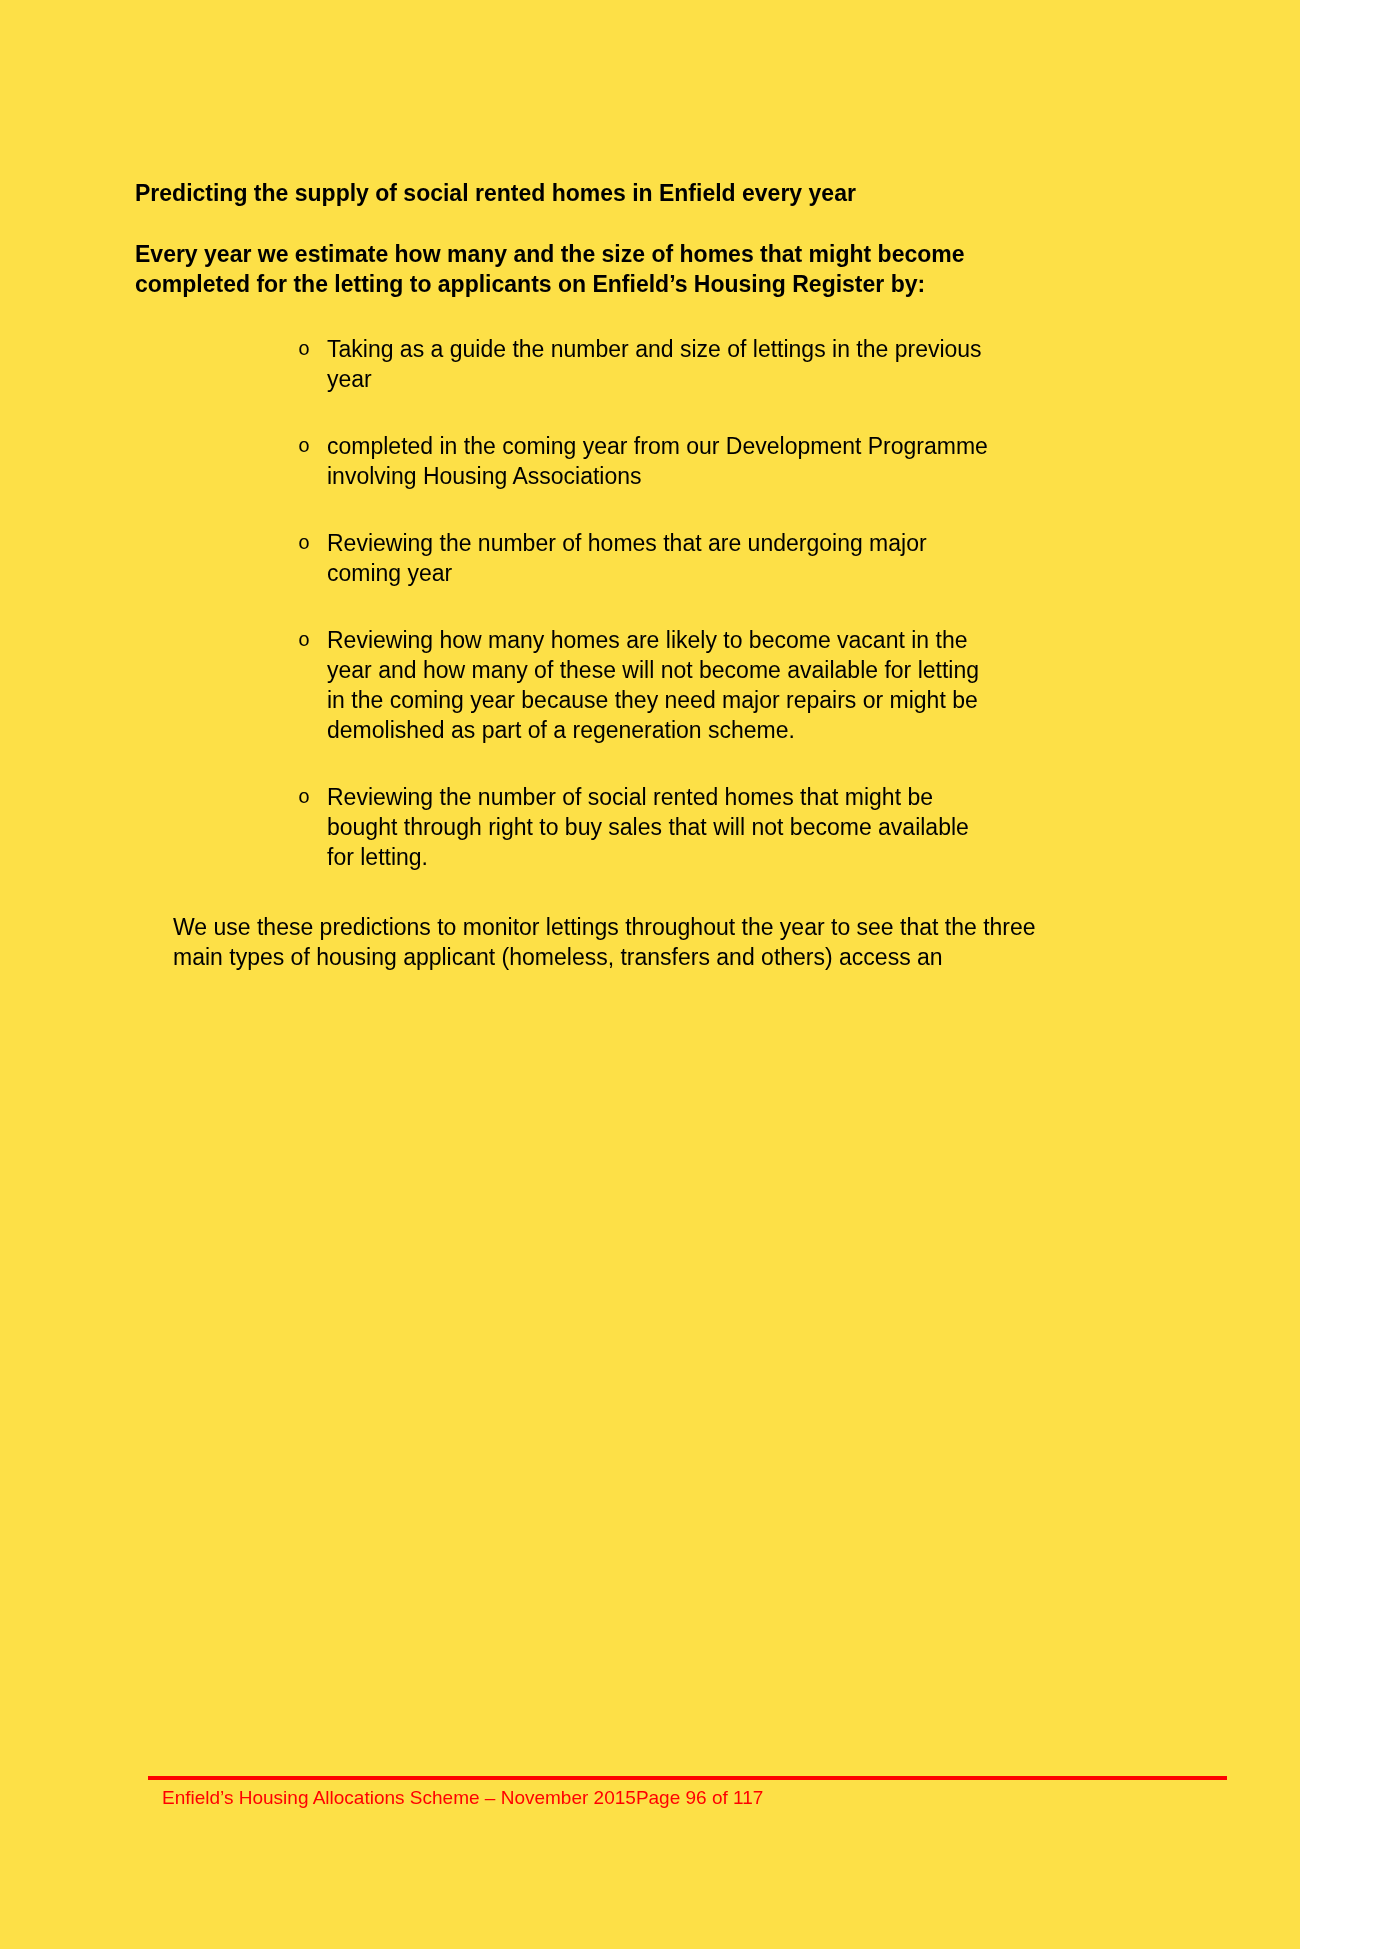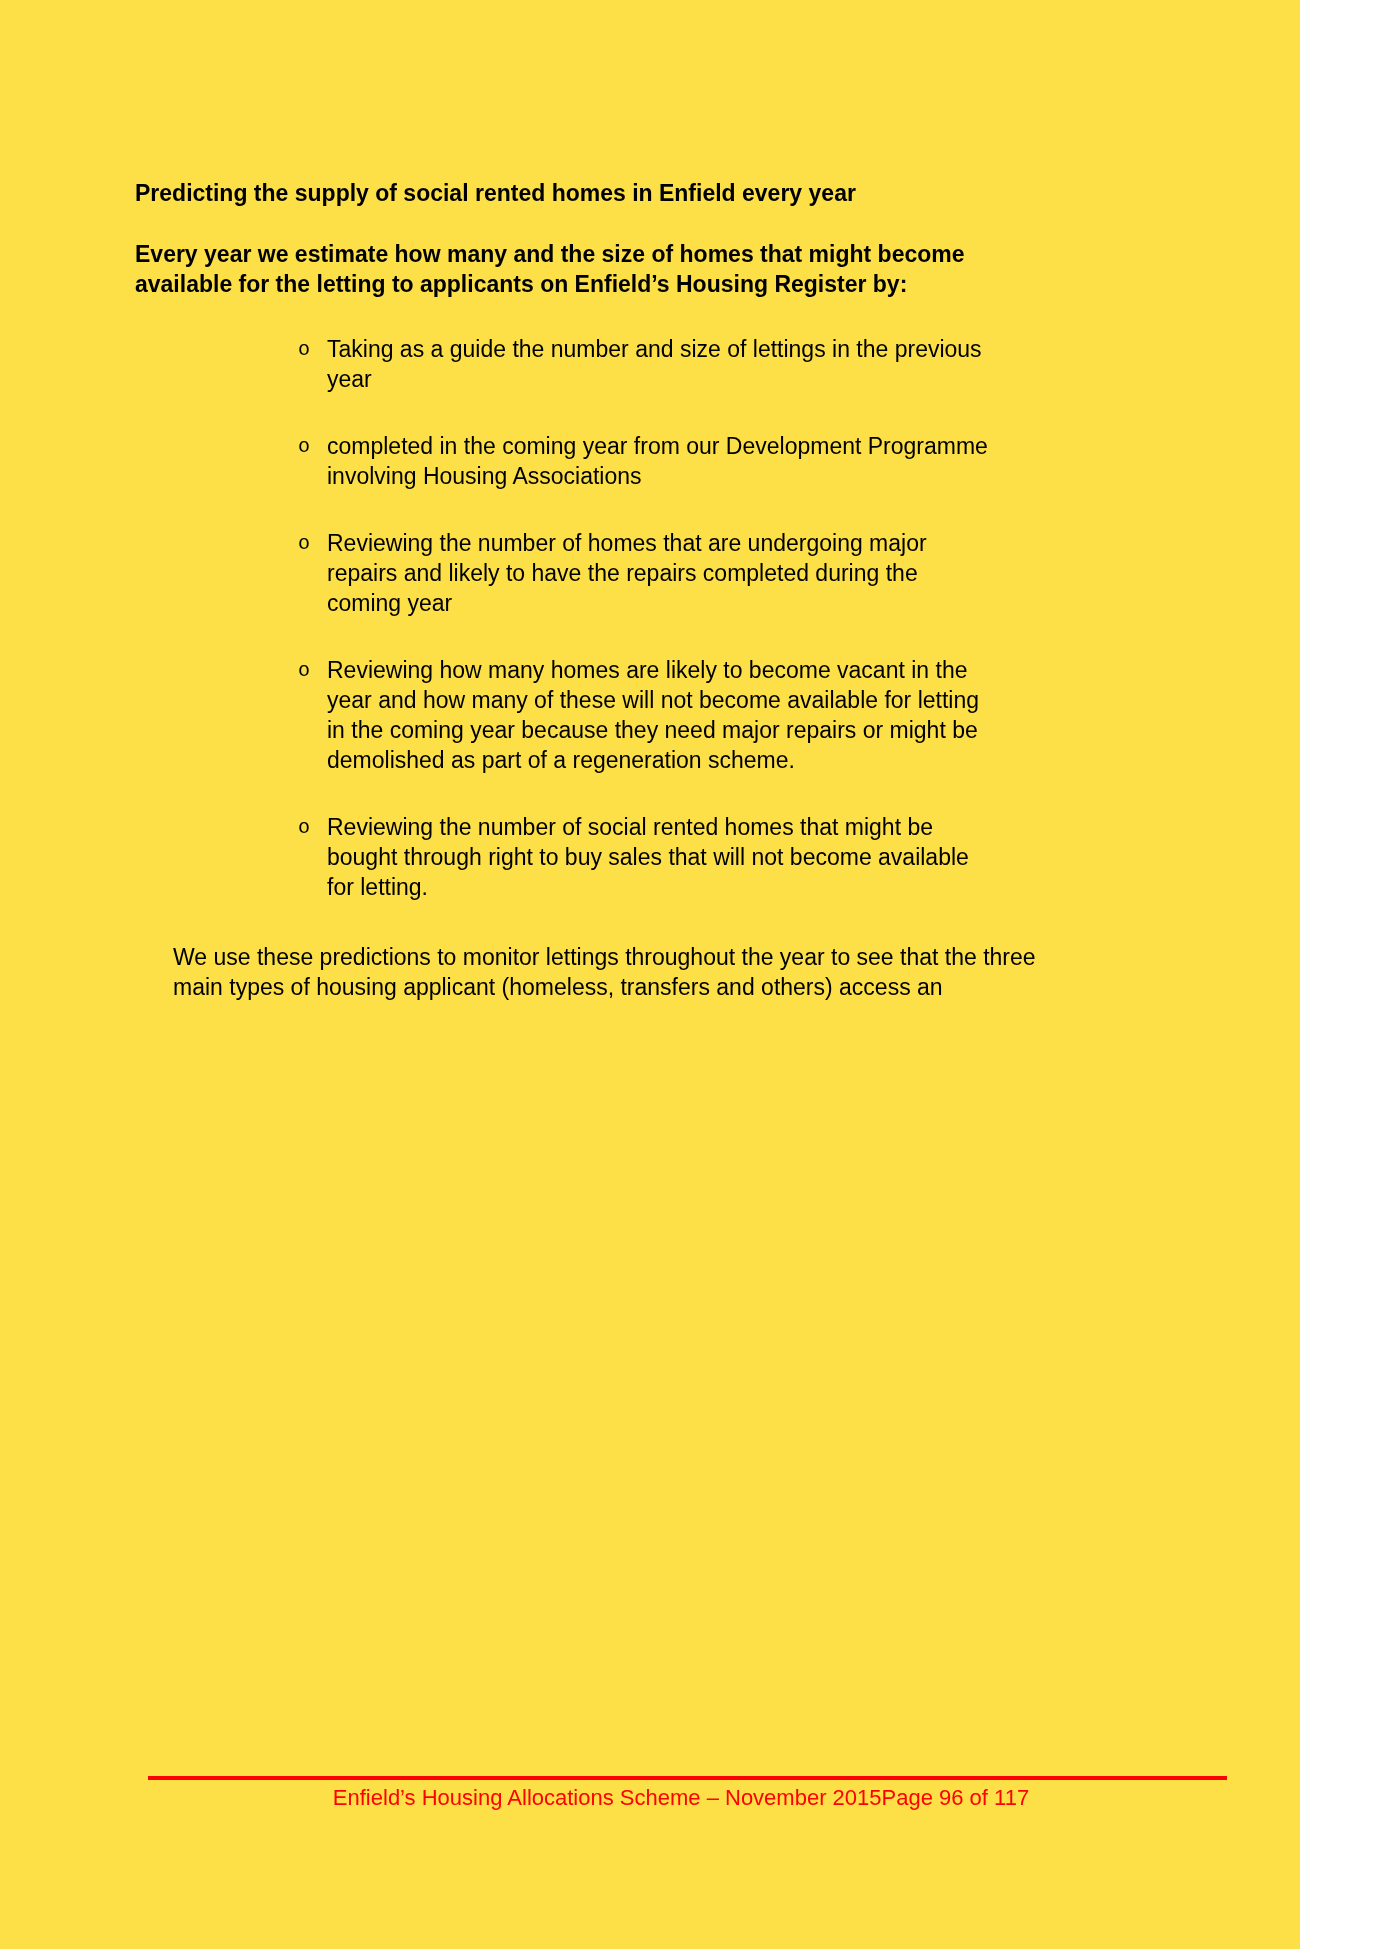--- a/index.html
+++ b/index.html
@@ -69,38 +69,38 @@
     top: 1776px;
     width: 1079px;
     color: #ff0000;
   }
   .footer-rule {
     height: 4px;
     background: #ff0000;
   }
   .footer-row {
     display: flex;
-    justify-content: center;
+    justify-content: flex-start;
     padding: 4px 27px 0 14px;
-    font-size: 22px;
+    font-size: 19px;
     line-height: 27px;
     white-space: nowrap;
   }
 </style>
 </head>
 <body>
 
 <div class="page">
   <div class="content">
 
     <div class="heading">Predicting the supply of social rented homes in Enfield every year</div>
 
     <div class="para intro">
       <div class="line">Every year we estimate how many and the size of homes that might become</div>
-      <div class="line">available for the letting to applicants on Enfield’s Housing Register by:</div>
+      <div class="line">completed for the letting to applicants on Enfield’s Housing Register by:</div>
     </div>
 
     <ul class="bullet-list">
       <li>
         <span class="marker">o</span>
         <div class="para">
           <div class="line">Taking as a guide the number and size of lettings in the previous</div>
           <div class="line">year</div>
         </div>
       </li>
@@ -108,21 +108,20 @@
         <span class="marker">o</span>
         <div class="para">
           <div class="line">completed in the coming year from our Development Programme</div>
           <div class="line">involving Housing Associations</div>
         </div>
       </li>
       <li>
         <span class="marker">o</span>
         <div class="para">
           <div class="line">Reviewing the number of homes that are undergoing major</div>
-          <div class="line">repairs and likely to have the repairs completed during the</div>
           <div class="line">coming year</div>
         </div>
       </li>
       <li>
         <span class="marker">o</span>
         <div class="para">
           <div class="line">Reviewing how many homes are likely to become vacant in the</div>
           <div class="line">year and how many of these will not become available for letting</div>
           <div class="line">in the coming year because they need major repairs or might be</div>
           <div class="line">demolished as part of a regeneration scheme.</div>

